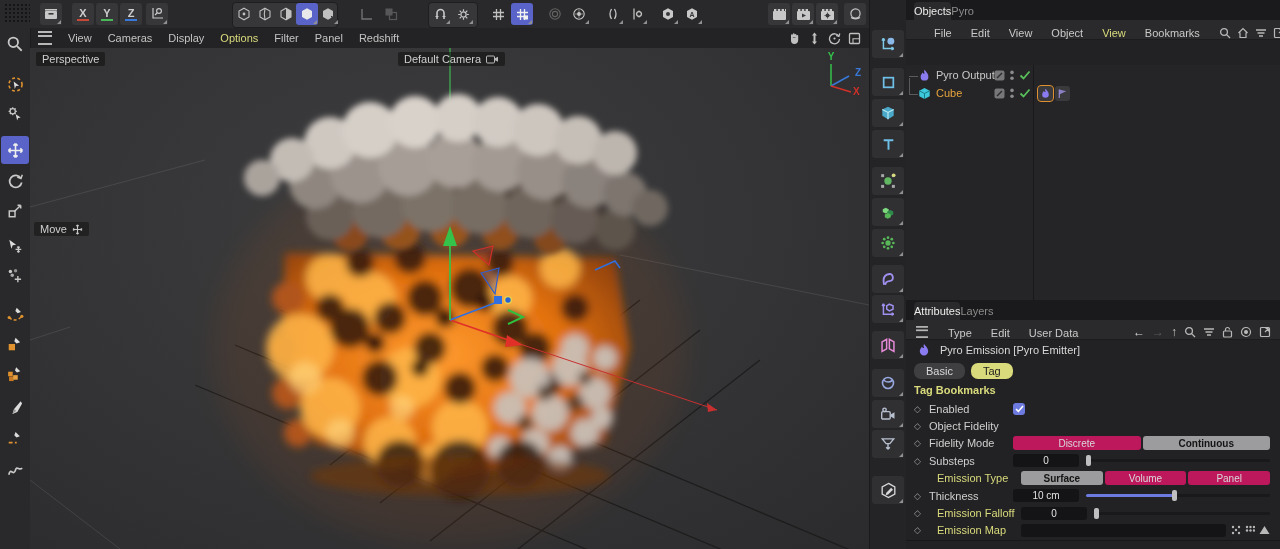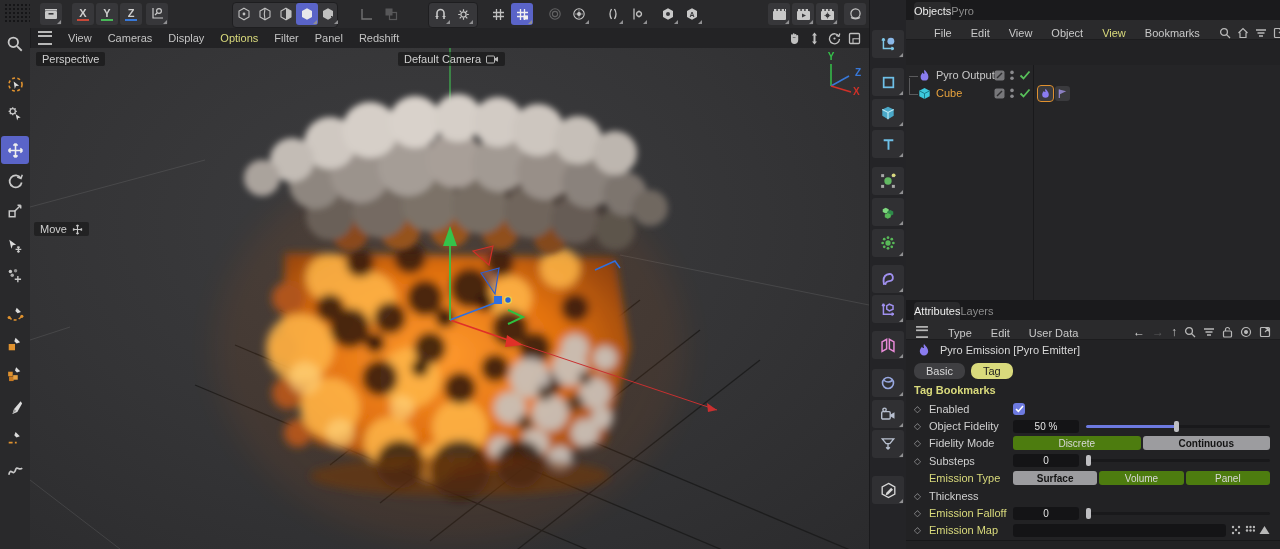--- a/index.html
+++ b/index.html
@@ -66,29 +66,29 @@
   
   .attr-title{position:absolute;left:0;top:340px;width:374px;height:20px;display:flex;align-items:center;gap:9px;padding-left:11px;box-sizing:border-box;color:#d8d8d8;}
   .sectabs{position:absolute;left:8px;top:363px;display:flex;gap:6px;}
   .sectab{padding:2px 12px;border-radius:7px;background:#3f3f42;color:#d8d8d8;}
   .sectab.active{background:#d9da7c;color:#1e1e1e;}
   .grouptitle{position:absolute;left:8px;top:384px;color:#d9da7c;font-weight:bold;}
   .props{position:absolute;left:0;top:400px;width:374px;}
   .prow{display:flex;align-items:center;height:17.4px;padding-left:8px;box-sizing:border-box;}
   .pdia{width:15px;color:#9a9a9c;font-size:9px;}
   .plab{width:84px;color:#cfcfcf;}
-  .plab.hl{color:#d9da7c;}
+  .plab.hl{color:#d9da7c;margin-left:8px;}
   .pctrl{flex:1;display:flex;align-items:center;margin-right:10px;}
   .pfield{width:66px;height:13px;background:#141416;border-radius:3px;text-align:center;line-height:13px;color:#e2e2e2;font-size:10px;}
   .pslider{flex:1;height:13px;position:relative;margin-left:7px;}
   .ptrack{position:absolute;left:0;right:0;top:5px;height:3px;background:#19191b;border-radius:2px;}
   .pfill{position:absolute;left:0;top:5px;height:3px;background:#6d7ae0;border-radius:2px;width:var(--f);}
   .phandle{position:absolute;top:1px;width:5px;height:11px;background:#bfbfc2;border-radius:2px;left:calc(var(--f) - 2px);}
   .pseg{flex:1;display:flex;gap:2px;}
-  .pseg .opt{flex:1;height:14px;background:#4d7c0f;border-radius:3px;display:flex;align-items:center;justify-content:center;color:#d8d8d8;font-size:10px;}
+  .pseg .opt{flex:1;height:14px;background:#be185d;border-radius:3px;display:flex;align-items:center;justify-content:center;color:#d8d8d8;font-size:10px;}
   .pseg .opt.sel{background:#9c9c9f;color:#141414;font-weight:bold;}
   .cbx{width:12px;height:12px;border-radius:3px;background:#6d7ae0;display:flex;align-items:center;justify-content:center;}
   .ptex{flex:1;height:13px;background:#141416;border-radius:3px;margin-right:5px;}
   .texicons{display:flex;gap:4px;align-items:center;color:#b8b8b8;}
   .bdiv{position:absolute;left:0;top:540px;width:374px;height:1px;background:#18181a;}
   svg{display:block;}
 </style>
 </head>
 <body>
 
@@ -876,28 +876,20 @@
               <svg width="9" height="8" viewBox="0 0 9 8" fill="none" stroke="#fff" stroke-width="1.6">
                 <path d="M1 4 3.4 6.4 8 1"></path>
               </svg>
             </span>
           </span>
       </div>
 
       <div class="prow">
         <span class="pdia">◇</span>
         <span class="plab">Object Fidelity</span>
-        <span class="pctrl">
-          <span class="pfield">50 %</span>
-          <span class="pslider" style="--f:49%">
-              <span class="ptrack"></span>
-              <span class="pfill"></span>
-              <span class="phandle"></span>
-            </span>
-        </span>
       </div>
 
       <div class="prow">
         <span class="pdia">◇</span>
         <span class="plab">Fidelity Mode</span>
         <span class="pctrl">
             <span class="pseg">
           <span class="opt">Discrete</span>
           <span class="opt sel">Continuous</span>
         </span>
@@ -924,20 +916,28 @@
           <span class="opt sel">Surface</span>
           <span class="opt">Volume</span>
           <span class="opt">Panel</span>
         </span>
           </span>
       </div>
 
       <div class="prow">
         <span class="pdia">◇</span>
         <span class="plab">Thickness</span>
+        <span class="pctrl">
+          <span class="pfield">10 cm</span>
+          <span class="pslider" style="--f:48%">
+              <span class="ptrack"></span>
+              <span class="pfill"></span>
+              <span class="phandle"></span>
+            </span>
+        </span>
       </div>
 
       <div class="prow">
         <span class="pdia">◇</span>
         <span class="plab hl">Emission Falloff</span>
         <span class="pctrl">
           <span class="pfield">0</span>
           <span class="pslider" style="--f:1%">
               <span class="ptrack"></span>
               <span class="phandle"></span>

